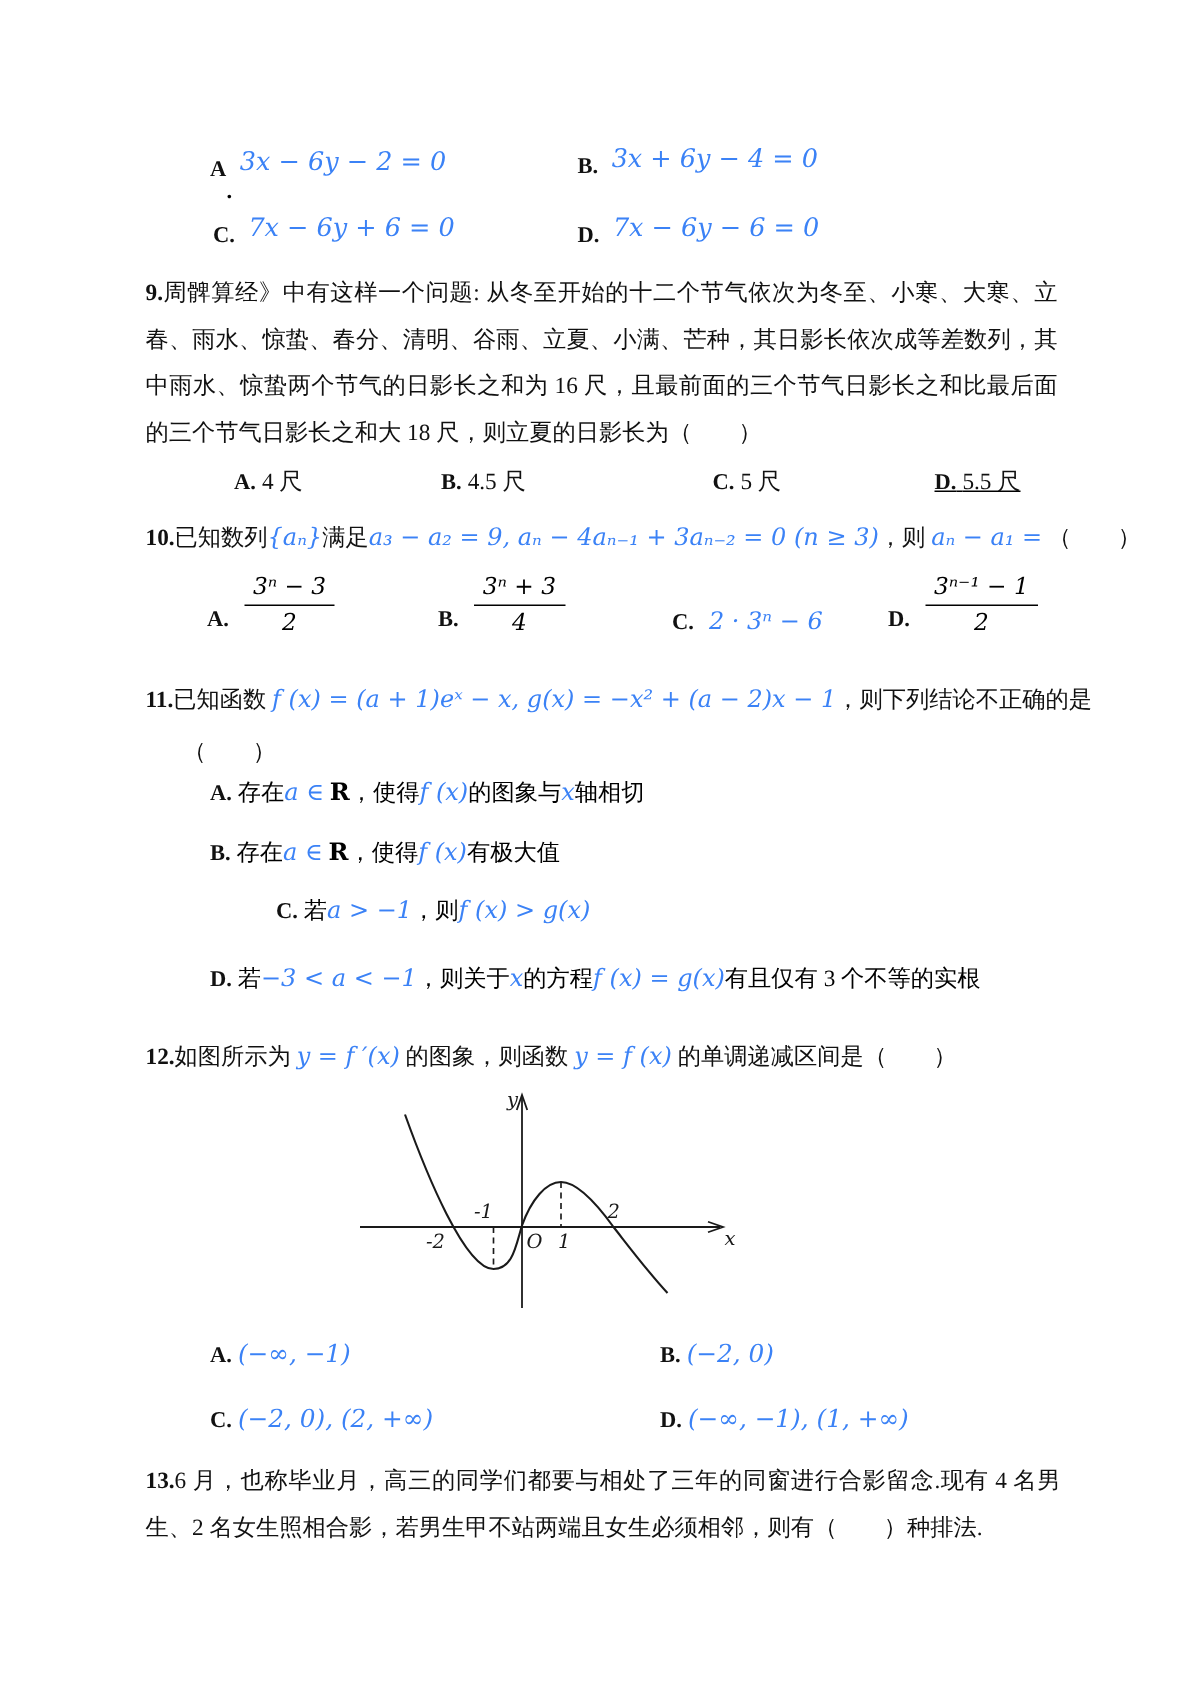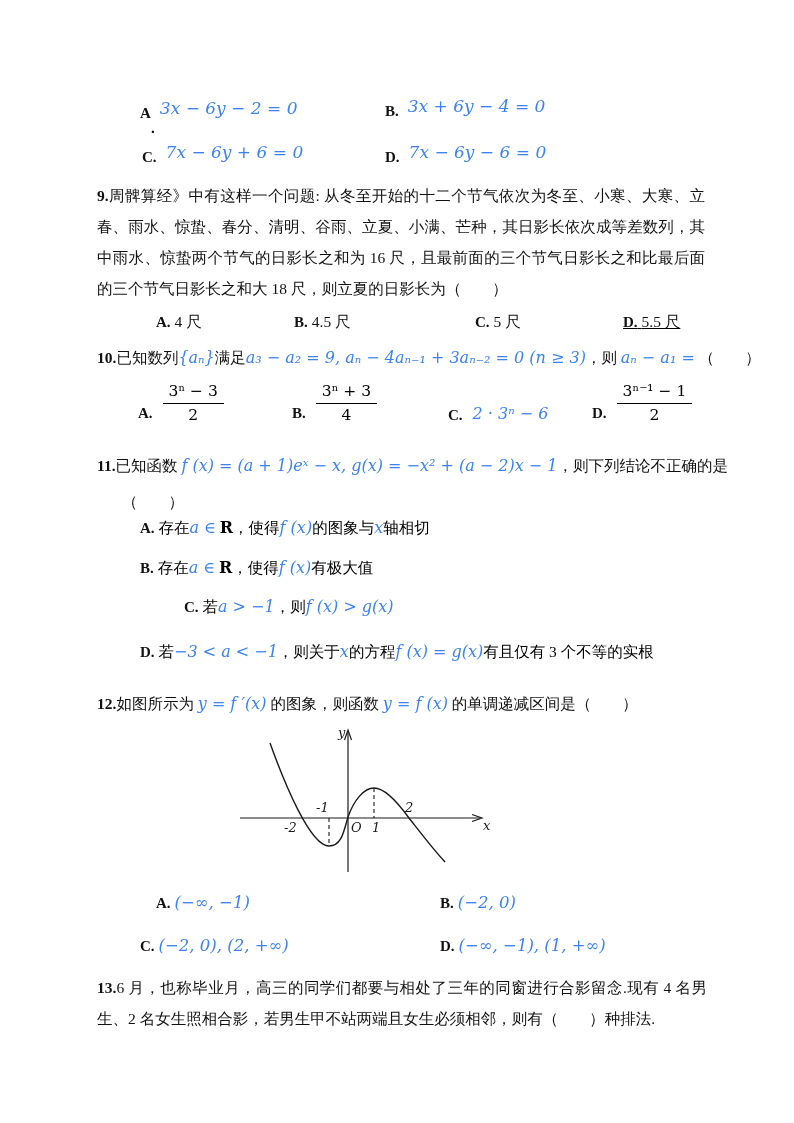--- a/index.html
+++ b/index.html
@@ -16,21 +16,21 @@
   .math{font-family:"DejaVu Serif",serif;font-style:italic;font-size:16px;color:#3b82f6;}
   .math-lg{font-size:17px;}
   .q8opt{display:flex;align-items:flex-start;gap:9px;}
   .q8opt .optlab{padding-top:7px;}
   .q8dot{font-weight:bold;font-size:15px;}
   .optrow span.optval{font-size:15.5px;}
   .q10opt{display:flex;align-items:flex-end;gap:10px;}
   .q10opt .optlab{margin-bottom:3px;}
   .q10opt .plainmath{margin-bottom:4px;}
   .frac{display:inline-flex;flex-direction:column;text-align:center;
-        font-family:"DejaVu Serif",serif;font-size:15.5px;line-height:1.3;}
+        font-family:"DejaVu Serif",serif;font-style:italic;font-size:15.5px;line-height:1.3;}
   .frac .num{border-bottom:1.2px solid #000;padding:0 6px 2px;}
   .frac .den{padding-top:1px;}
   .q11line{white-space:nowrap;font-size:15.5px;}
   .q12opt{white-space:nowrap;}
   .q12opt .math{font-size:16.5px;}
   .mathbf{font-family:"DejaVu Serif",serif;font-weight:bold;font-style:normal;font-size:16px;}
   svg text{font-family:"DejaVu Serif",serif;font-style:italic;font-size:13px;fill:#1a1a1a;}
 </style>
 </head>
 <body>
@@ -145,21 +145,21 @@
 
     <text x="106" y="17">y</text>
     <text x="251" y="110">x</text>
     <text x="119" y="112">O</text>
     <text x="52" y="112">-2</text>
     <text x="84" y="92">-1</text>
     <text x="140" y="112">1</text>
     <text x="173" y="92">2</text>
   </svg>
 
-  <div class="abs q12opt" style="left:156px;top:893px;text-align:center;">
+  <div class="abs q12opt" style="left:140px;top:893px;text-align:center;">
     <b class="optlab">A.</b>
     <span class="math">(−∞, −1)</span>
   </div>
   <div class="abs q12opt" style="left:440px;top:893px;">
     <b class="optlab">B.</b>
     <span class="math">(−2, 0)</span>
   </div>
   <div class="abs q12opt" style="left:140px;top:936px;">
     <b class="optlab">C.</b>
     <span class="math">(−2, 0), (2, +∞)</span>

